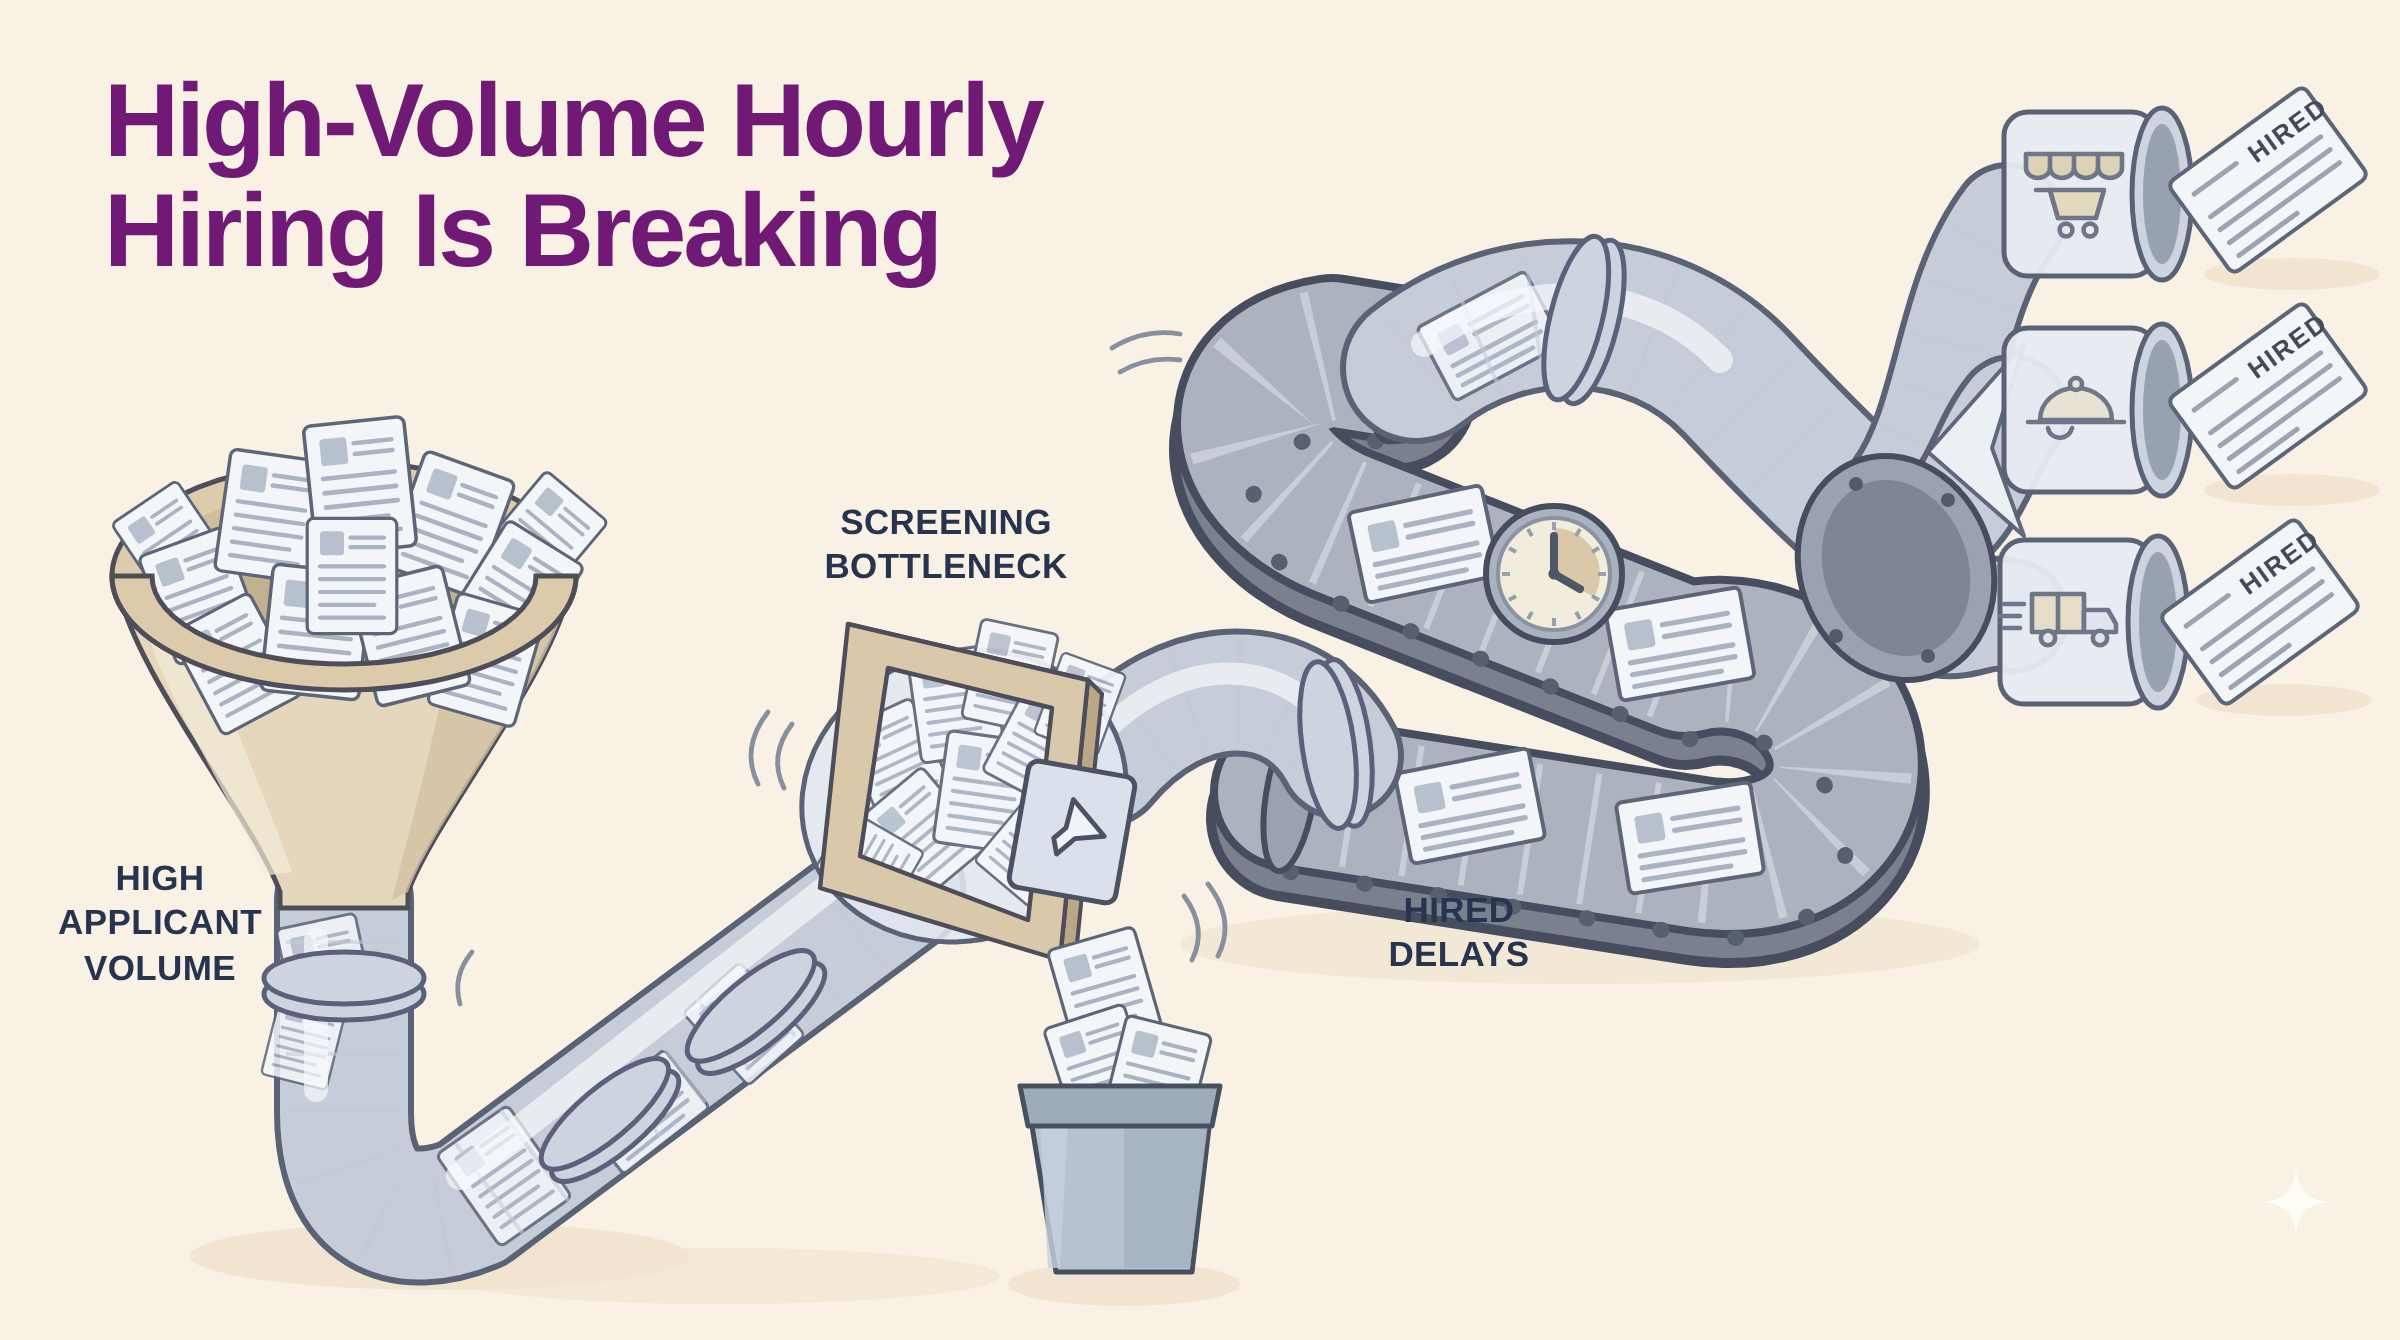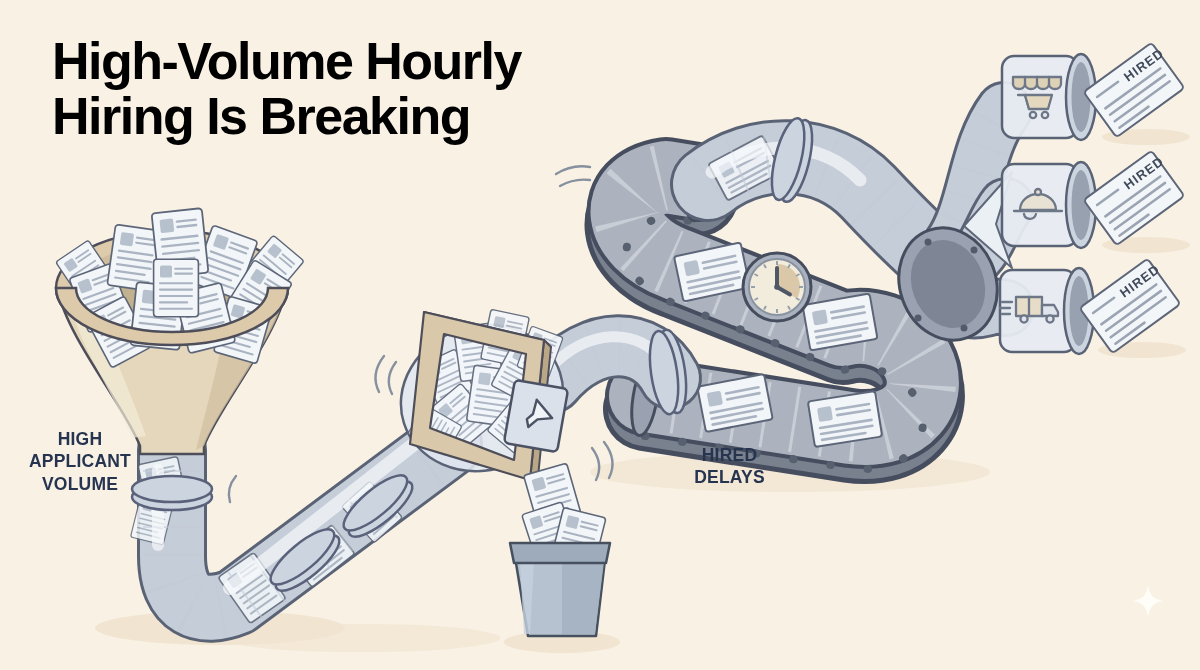--- a/index.html
+++ b/index.html
@@ -6,21 +6,21 @@
   .canvas{
     position:relative;
     width:1200px;height:670px;
     background:#f8f1e4;
     overflow:hidden;
     font-family:"Liberation Sans", sans-serif;
   }
   .page-title{
     position:absolute;left:52px;top:34px;width:560px;
     font-size:52px;line-height:1.06;font-weight:800;
-    letter-spacing:-1.5px;color:#000000;
+    letter-spacing:-1.5px;color:#701a75;
   }
   .flow-label{
     position:absolute;text-align:center;
     font-weight:800;color:#273450;
     font-size:17.5px;line-height:1.28;letter-spacing:.2px;
   }
   .lbl-volume{left:15px;top:428px;width:130px;}
   .lbl-bottleneck{left:383px;top:250px;width:180px;}
   .lbl-delays{left:672px;top:444px;width:115px;}
   svg{position:absolute;left:0;top:0;}
@@ -336,15 +336,16 @@
     </g>
   </g>
 
   <g transform="translate(1148,601)">
     <path d="M 0 -16 C 2 -5 5 -2 16 0 C 5 2 2 5 0 16 C -2 5 -5 2 -16 0 C -5 -2 -2 -5 0 -16 Z" fill="#fffef9" opacity=".9"></path>
   </g>
 </svg>
 
 <div class="page-title">High-Volume Hourly Hiring Is Breaking</div>
 <div class="flow-label lbl-volume">HIGH APPLICANT VOLUME</div>
+<div class="flow-label lbl-bottleneck">SCREENING BOTTLENECK</div>
 <div class="flow-label lbl-delays">HIRED DELAYS</div>
 
 </div>
 
 </body></html>

